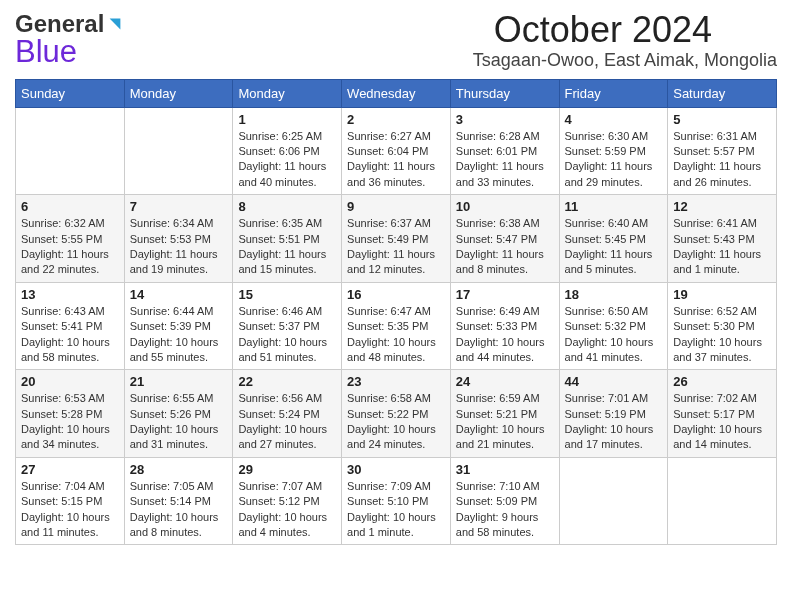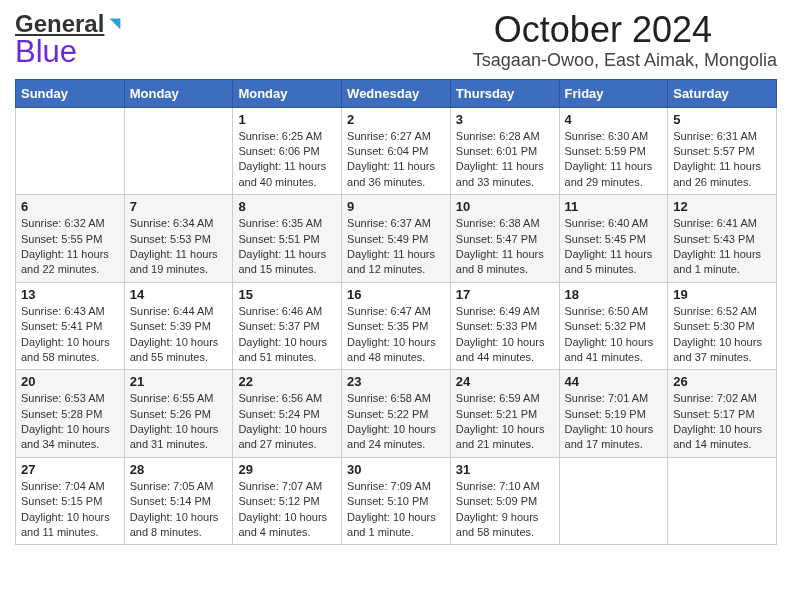--- a/index.html
+++ b/index.html
@@ -46,21 +46,21 @@
     }
     table {
       width: 100%;
       border-collapse: collapse;
       table-layout: fixed;
     }
     thead tr th {
       background: #3d6dbf;
       color: #fff;
       font-size: 13px;
-      font-weight: bold;
+      font-weight: normal;
       padding: 6px 5px;
       text-align: left;
       border: 1px solid #2a55a0;
     }
     tbody tr td {
       border: 1px solid #ccc;
       vertical-align: top;
       padding: 4px 5px;
       font-size: 11px;
       color: #333;
@@ -87,21 +87,21 @@
     .empty-cell {
       background: #fff !important;
     }
   </style>
 </head>
 <body>
 
 <div class="header">
   <div class="logo">
     <div class="logo-row">
-      <span style="font-size:24px; font-weight:bold; color:#333;text-decoration:underline;">General</span>
+      <span style="font-size:24px; font-weight:bold; color:#333;">General</span>
       <svg class="logo-arrow" viewBox="0 0 20 20" xmlns="http://www.w3.org/2000/svg">
         <polygon points="4,4 16,4 16,16" fill="#2a9fd6"></polygon>
       </svg>
     </div>
     <span style="font-size:31px; font-weight:normal; color:#6d28d9; margin-top:-4px;">Blue</span>
   </div>
   <div class="title-section">
     <div class="month-title">October 2024</div>
     <div class="location-title">Tsagaan-Owoo, East Aimak, Mongolia</div>
   </div>

